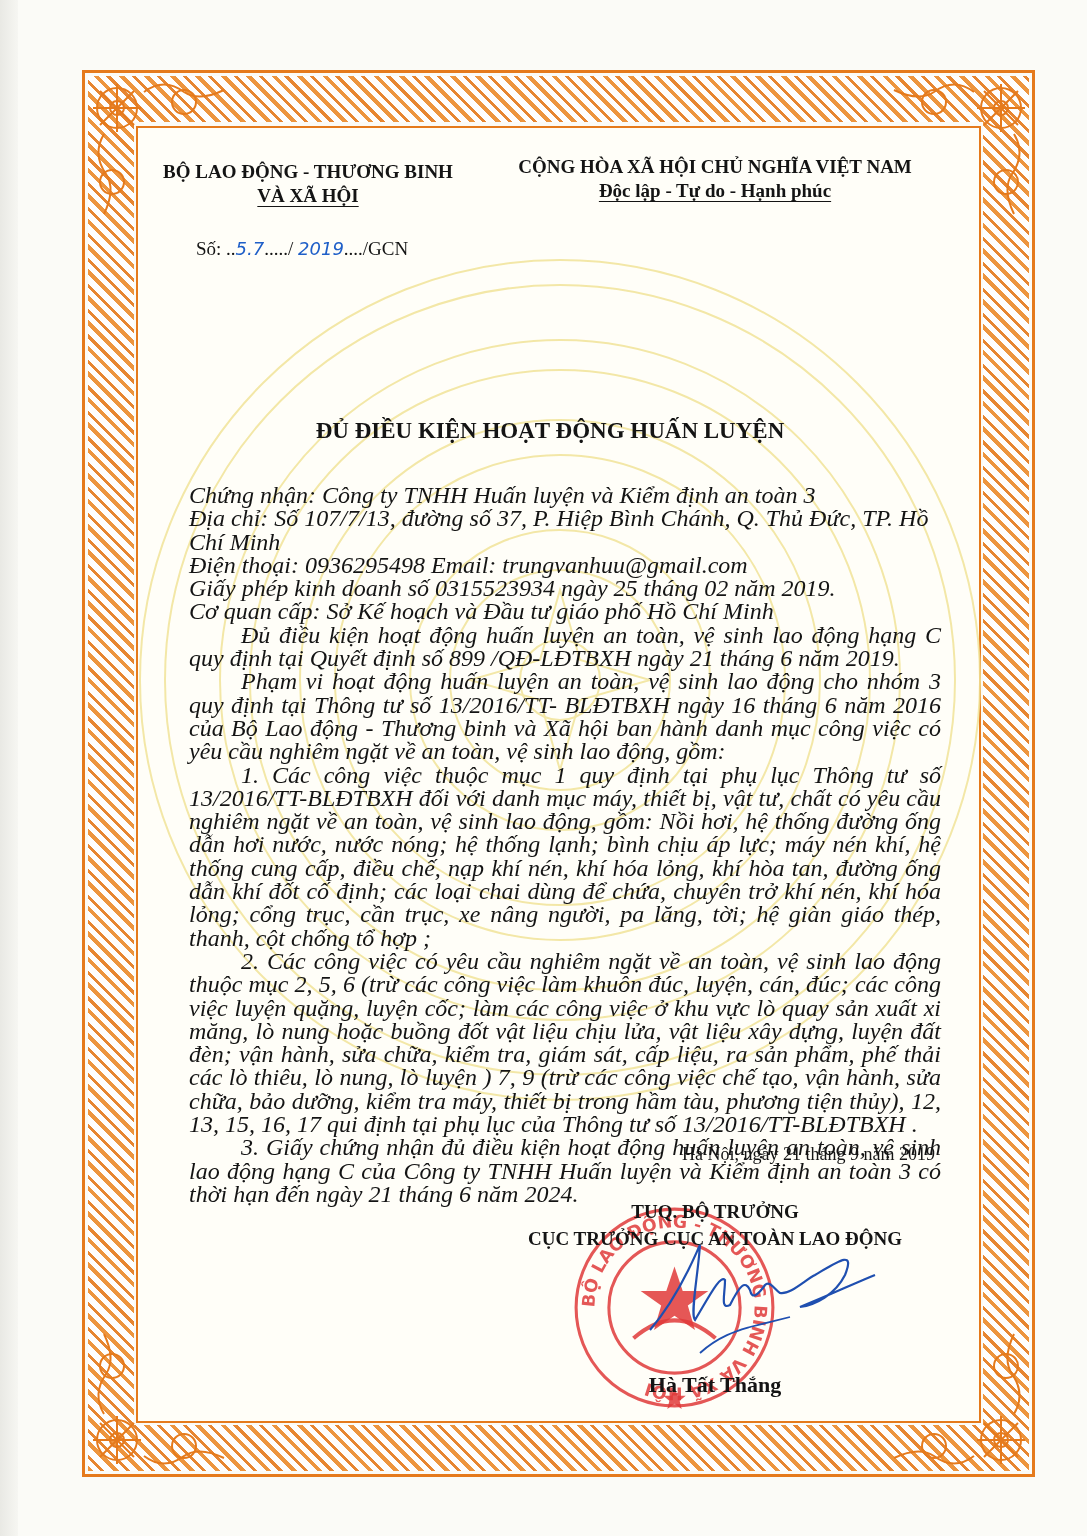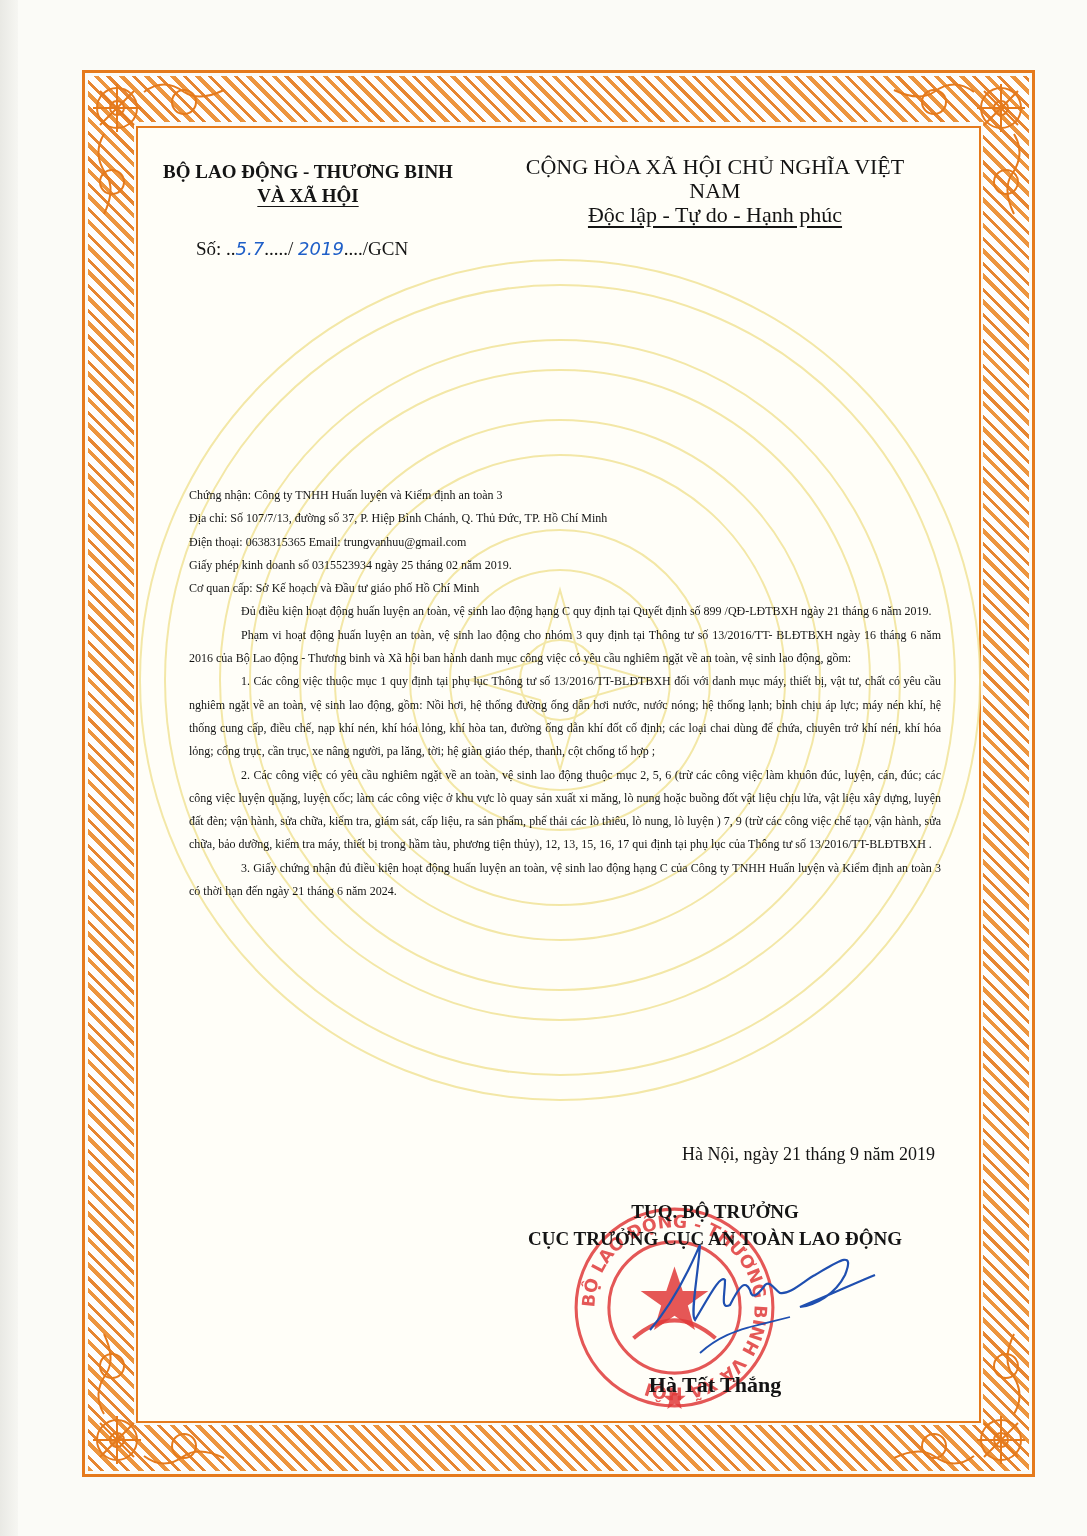--- a/index.html
+++ b/index.html
@@ -43,39 +43,39 @@
   .content {
     position: absolute; left: 0; top: 0; width: 1087px; height: 1536px;
   }
   .abs { position: absolute; }
   .hdr-left {
     left: 138px; top: 160px; width: 340px; text-align: center;
     font-weight: bold; font-size: 19px; line-height: 24px;
   }
   .hdr-right {
     left: 500px; top: 155px; width: 430px; text-align: center;
-    font-weight: normal; font-size: 22px; line-height: 24px;
+    font-weight: bold; font-size: 19px; line-height: 24px;
   }
   .underline { text-decoration: underline; text-underline-offset: 4px; }
   .so-line {
     left: 196px; top: 238px; font-size: 19px;
   }
   .handwritten { color: #1f5fc8; font-style: italic; font-family: "DejaVu Sans", sans-serif; font-size: 18px; margin-top: 36px; }
   .title {
     left: 160px; top: 320px; width: 780px; text-align: center;
     color: #d4141c; font-size: 58px; font-weight: bold; letter-spacing: 3px;
     font-family: "DejaVu Serif", serif;
   }
   .subtitle {
     left: 160px; top: 412px; width: 780px; text-align: center;
     font-weight: bold; font-size: 23px; line-height: 38px;
   }
   .body-text {
     left: 189px; top: 484px; width: 752px;
-    font-size: 12px; line-height: 23.3px;
+    font-size: 24px; line-height: 23.3px; font-style: italic;
   }
   .body-text p { margin: 0; }
   .indent { text-indent: 52px; text-align: justify; }
   .date-line {
     left: 682px; top: 1144px; font-size: 18px;
   }
   .sign-title {
     left: 470px; top: 1198px; width: 490px; text-align: center;
     font-weight: bold; font-size: 19px; line-height: 27px;
   }
@@ -166,26 +166,27 @@
     <div>CỘNG HÒA XÃ HỘI CHỦ NGHĨA VIỆT NAM</div>
     <div class="underline">Độc lập - Tự do - Hạnh phúc</div>
   </div>
 
   <div class="abs so-line">
     <span>Số: ..</span><span class="handwritten">5.7</span><span>...../ </span><span class="handwritten">2019</span><span>..../GCN</span>
   </div>
 
 
   <div class="abs subtitle">
+    <div>ĐỦ ĐIỀU KIỆN HOẠT ĐỘNG HUẤN LUYỆN</div>
   </div>
 
   <div class="abs body-text">
     <p>Chứng nhận: Công ty TNHH Huấn luyện và Kiểm định an toàn 3</p>
     <p>Địa chỉ: Số 107/7/13, đường số 37, P. Hiệp Bình Chánh, Q. Thủ Đức, TP. Hồ Chí Minh</p>
-    <p>Điện thoại: 0638315365  Email: trungvanhuu@gmail.com</p>
+    <p>Điện thoại: 0936295498  Email: trungvanhuu@gmail.com</p>
     <p>Giấy phép kinh doanh số 0315523934  ngày 25 tháng  02 năm 2019.</p>
     <p>Cơ quan cấp: Sở Kế hoạch và Đầu tư  giáo phố Hồ Chí Minh</p>
     <p class="indent">Đủ điều kiện hoạt động huấn luyện an toàn, vệ sinh lao động hạng C quy định tại Quyết định số 899 /QĐ-LĐTBXH  ngày 21 tháng 6  năm 2019.</p>
     <p class="indent">Phạm vi hoạt động huấn luyện an toàn, vệ sinh lao động cho nhóm 3 quy định tại Thông tư số 13/2016/TT- BLĐTBXH ngày 16 tháng 6 năm 2016 của Bộ Lao động - Thương binh và Xã hội ban hành danh mục công việc có yêu cầu nghiêm ngặt về an toàn, vệ sinh lao động, gồm:</p>
     <p class="indent">1. Các công việc thuộc mục 1 quy định tại phụ lục Thông tư số 13/2016/TT-BLĐTBXH đối với danh mục máy, thiết bị, vật tư, chất có yêu cầu nghiêm ngặt về an toàn, vệ sinh lao động, gồm: Nồi hơi, hệ thống đường ống dẫn hơi nước, nước nóng; hệ thống lạnh; bình chịu áp lực; máy nén khí, hệ thống cung cấp, điều chế, nạp khí nén, khí hóa lỏng, khí hòa tan, đường ống dẫn khí đốt cố định; các loại chai dùng để chứa, chuyên trở khí nén, khí hóa lỏng; cổng trục, cần trục, xe nâng người, pa lăng, tời; hệ giàn giáo thép, thanh, cột chống tổ hợp ;</p>
     <p class="indent">2. Các công việc có yêu cầu nghiêm ngặt về an toàn, vệ sinh lao động thuộc mục 2, 5, 6 (trừ các công việc làm khuôn đúc, luyện, cán, đúc; các công việc luyện quặng, luyện cốc; làm các công việc ở khu vực lò quay sản xuất xi măng, lò nung hoặc buồng đốt vật liệu chịu lửa, vật liệu xây dựng, luyện đất đèn; vận hành, sửa chữa, kiểm tra, giám sát, cấp liệu, ra sản phẩm, phế thải các lò thiêu, lò nung, lò luyện ) 7, 9 (trừ các công việc chế tạo, vận hành, sửa chữa, bảo dưỡng, kiểm tra máy, thiết bị trong hầm tàu, phương tiện thủy), 12, 13, 15, 16, 17 qui định tại phụ lục của Thông tư số 13/2016/TT-BLĐTBXH .</p>
     <p class="indent">3. Giấy chứng nhận đủ điều kiện hoạt động huấn luyện an toàn, vệ sinh lao động hạng C của Công ty TNHH Huấn luyện và Kiểm định an toàn 3 có thời hạn đến ngày 21 tháng 6  năm 2024.</p>
   </div>
 
   <div class="abs date-line">Hà Nội, ngày 21 tháng 9 năm 2019</div>

